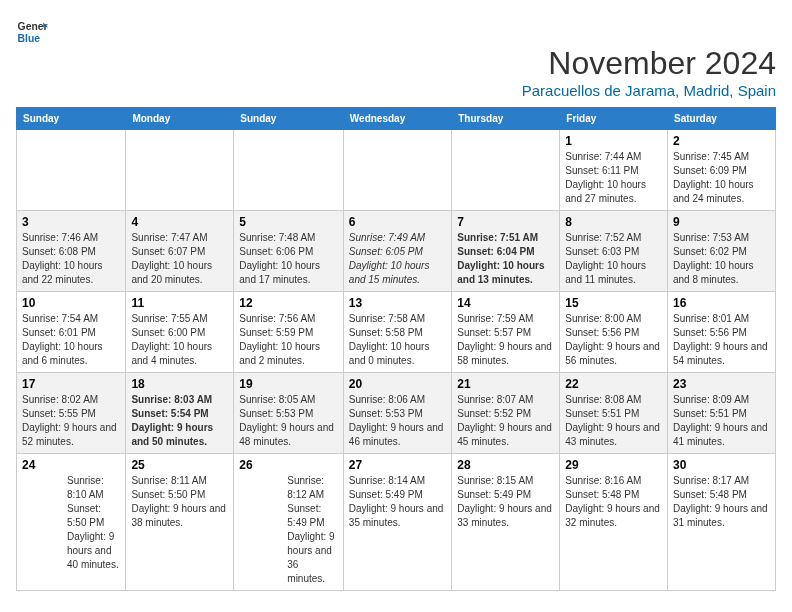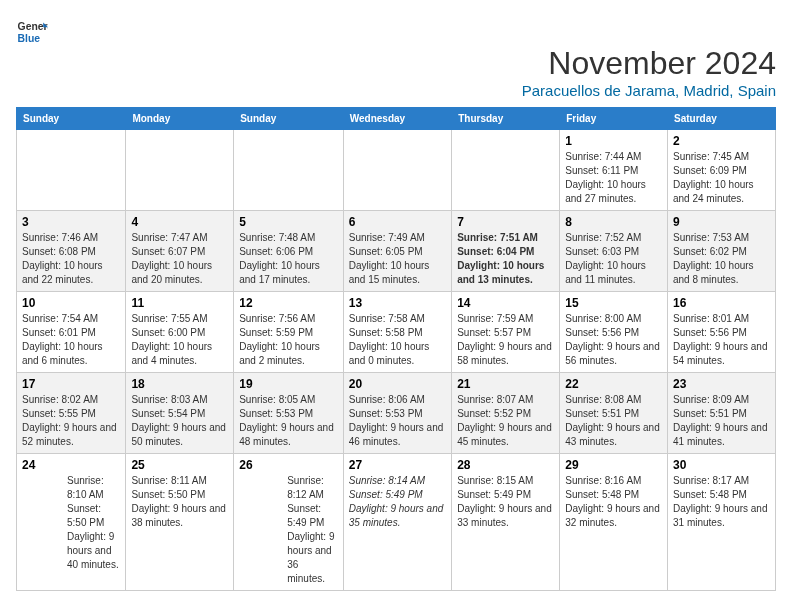--- a/index.html
+++ b/index.html
@@ -140,21 +140,21 @@
 Daylight: 10 hours and 20 minutes.</div>
         </td>
         <td>
           <div class="day-num">5</div>
           <div class="day-info" style="white-space: pre-line;">Sunrise: 7:48 AM
 Sunset: 6:06 PM
 Daylight: 10 hours and 17 minutes.</div>
         </td>
         <td>
           <div class="day-num">6</div>
-          <div class="day-info" style="white-space: pre-line;">Sunrise: 7:49 AM
+          <div class="day-info" style="white-space: pre-line; font-style: italic;">Sunrise: 7:49 AM
 Sunset: 6:05 PM
 Daylight: 10 hours and 15 minutes.</div>
         </td>
         <td>
           <div class="day-num">7</div>
           <div class="day-info" style="white-space: pre-line; font-weight: bold;">Sunrise: 7:51 AM
 Sunset: 6:04 PM
 Daylight: 10 hours and 13 minutes.</div>
         </td>
         <td>
@@ -216,21 +216,21 @@
       </tr>
       <tr>
         <td>
           <div class="day-num">17</div>
           <div class="day-info" style="white-space: pre-line;">Sunrise: 8:02 AM
 Sunset: 5:55 PM
 Daylight: 9 hours and 52 minutes.</div>
         </td>
         <td>
           <div class="day-num">18</div>
-          <div class="day-info" style="white-space: pre-line;">Sunrise: 8:03 AM
+          <div class="day-info" style="white-space: pre-line; font-weight: bold;">Sunrise: 8:03 AM
 Sunset: 5:54 PM
 Daylight: 9 hours and 50 minutes.</div>
         </td>
         <td>
           <div class="day-num">19</div>
           <div class="day-info" style="white-space: pre-line;">Sunrise: 8:05 AM
 Sunset: 5:53 PM
 Daylight: 9 hours and 48 minutes.</div>
         </td>
         <td>
@@ -272,21 +272,21 @@
 Daylight: 9 hours and 38 minutes.</div>
         </td>
         <td>
           <div class="day-num">26</div>
           <div class="day-info" style="white-space: pre-line; margin-left: 48px;">Sunrise: 8:12 AM
 Sunset: 5:49 PM
 Daylight: 9 hours and 36 minutes.</div>
         </td>
         <td>
           <div class="day-num">27</div>
-          <div class="day-info" style="white-space: pre-line; font-style: italic;">Sunrise: 8:14 AM
+          <div class="day-info" style="white-space: pre-line;">Sunrise: 8:14 AM
 Sunset: 5:49 PM
 Daylight: 9 hours and 35 minutes.</div>
         </td>
         <td>
           <div class="day-num">28</div>
           <div class="day-info" style="white-space: pre-line;">Sunrise: 8:15 AM
 Sunset: 5:49 PM
 Daylight: 9 hours and 33 minutes.</div>
         </td>
         <td>

